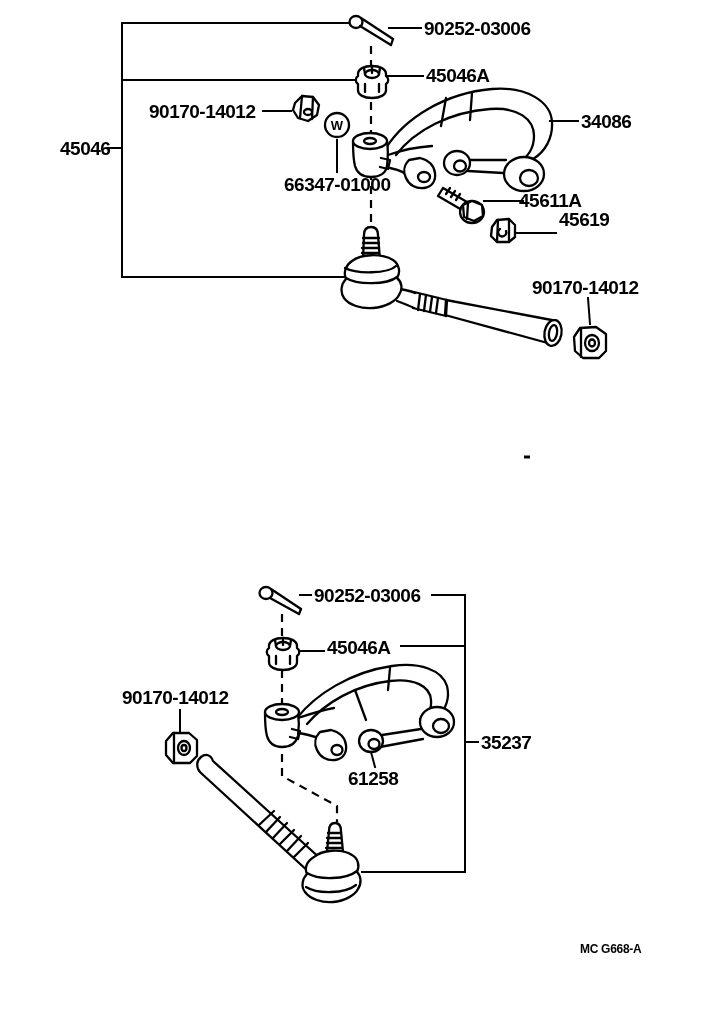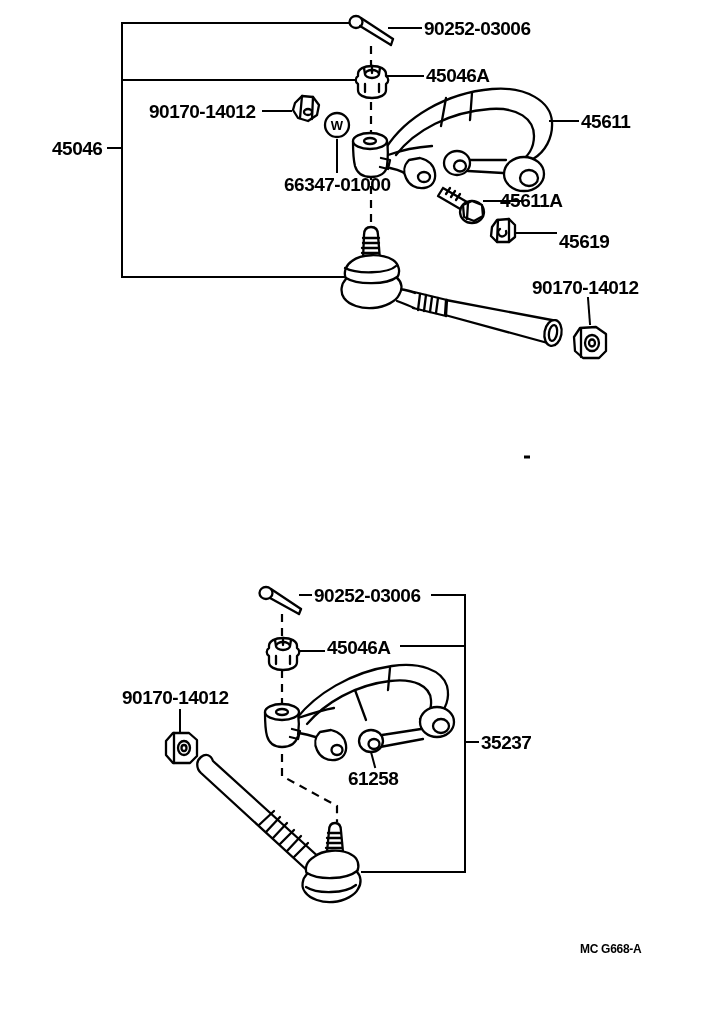--- a/index.html
+++ b/index.html
@@ -212,25 +212,25 @@
       <path class="wf" d="M265,712 C265,719 265,729 267,736 C269,743 274,747 282,747 C291,747 296,743 298,736 C299,729 299,719 298,712 Z"></path>
       <ellipse class="wf" cx="282" cy="712" rx="17" ry="8"></ellipse>
       <ellipse class="pt" cx="282" cy="712" rx="6" ry="3"></ellipse>
       <path class="pt" d="M292,729 l8,2 -2,8 -8,-2"></path>
     </g>
   </svg>
 
   <div class="lbl" style="left:424px;top:19px">90252-03006</div>
   <div class="lbl" style="left:426px;top:66px">45046A</div>
   <div class="lbl" style="left:149px;top:102px">90170-14012</div>
-  <div class="lbl" style="left:52px;top:139px">45046</div>
+  <div class="lbl" style="left:60px;top:139px">45046</div>
   <div class="lbl" style="left:284px;top:175px">66347-01000</div>
-  <div class="lbl" style="left:581px;top:112px">45611</div>
-  <div class="lbl" style="left:500px;top:191px">45611A</div>
-  <div class="lbl" style="left:559px;top:232px">45619</div>
+  <div class="lbl" style="left:581px;top:112px">34086</div>
+  <div class="lbl" style="left:519px;top:191px">45611A</div>
+  <div class="lbl" style="left:559px;top:210px">45619</div>
   <div class="lbl" style="left:532px;top:278px">90170-14012</div>
 
   <div class="lbl" style="left:314px;top:586px">90252-03006</div>
   <div class="lbl" style="left:327px;top:638px">45046A</div>
   <div class="lbl" style="left:122px;top:688px">90170-14012</div>
   <div class="lbl" style="left:348px;top:769px">61258</div>
   <div class="lbl" style="left:481px;top:733px">35237</div>
 
   <div class="lbl footer-code" style="left:580px;top:941px">MC G668-A</div>
 </div>

